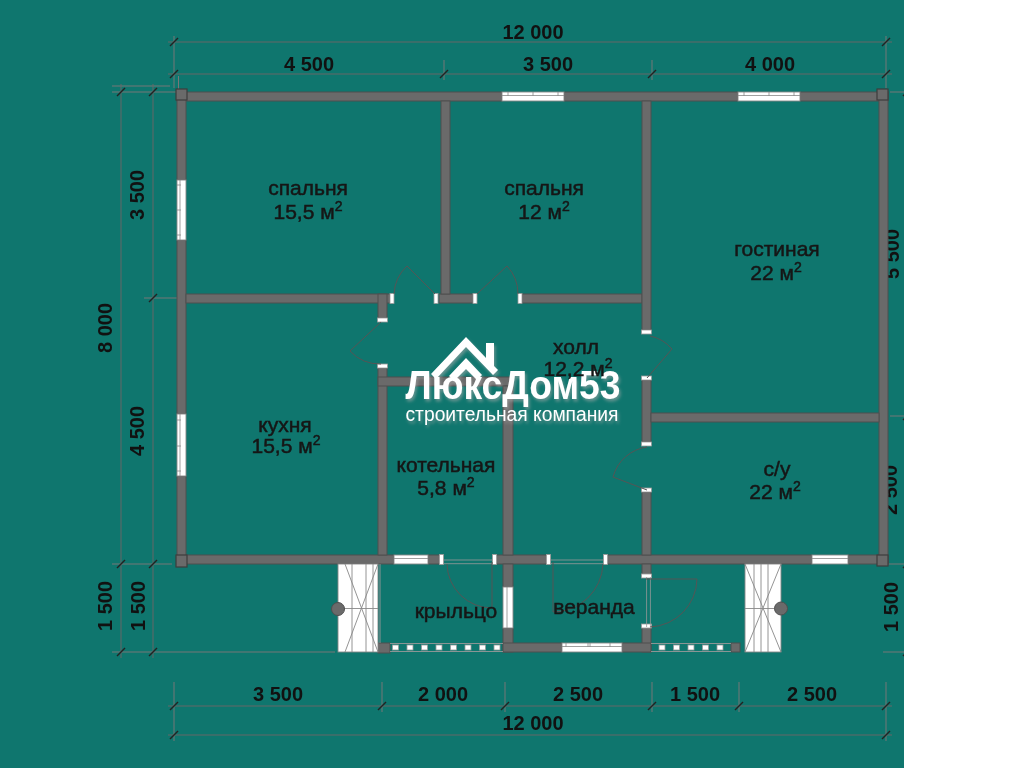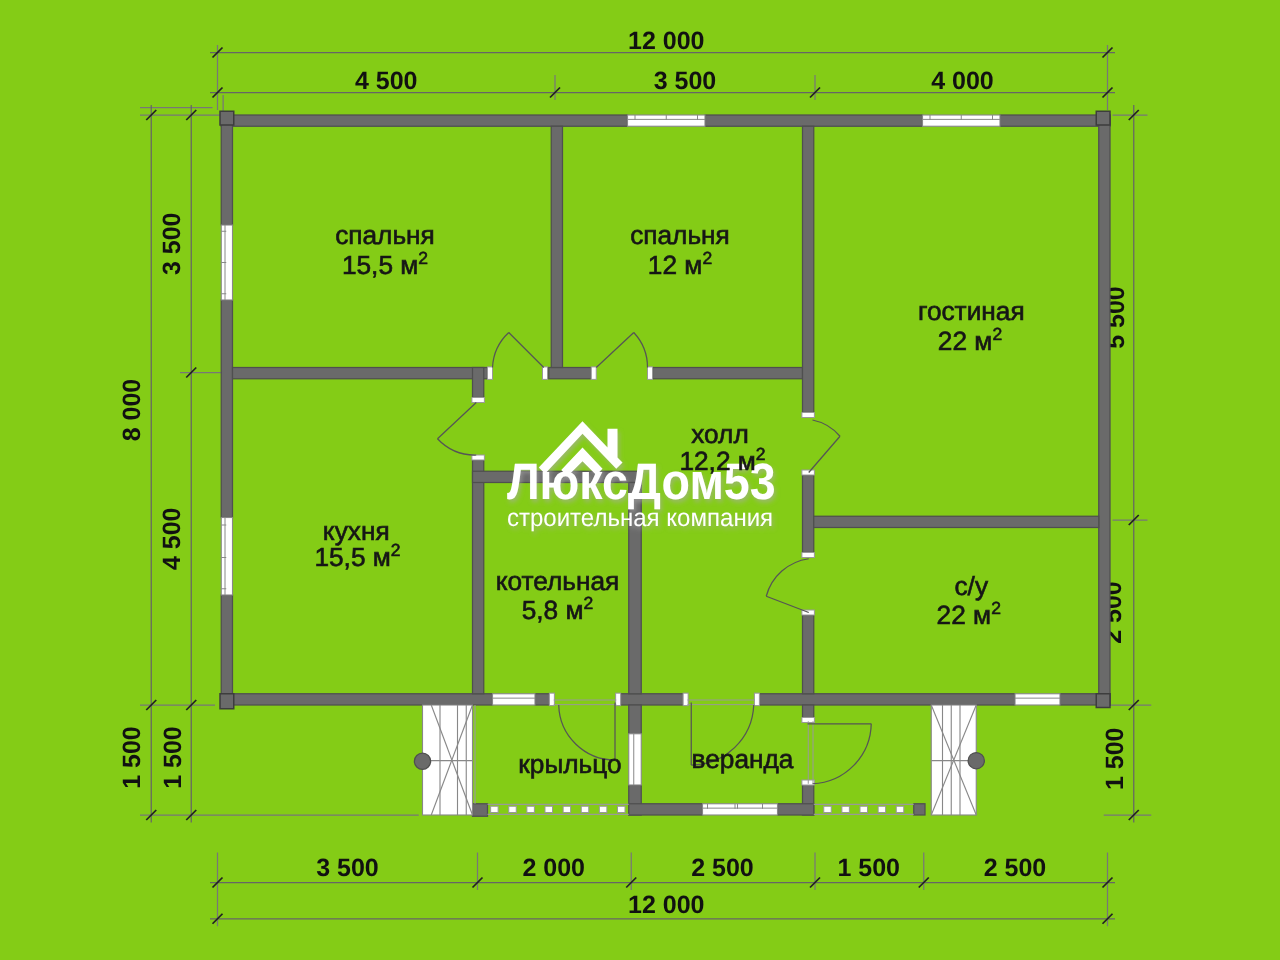--- a/index.html
+++ b/index.html
@@ -1,16 +1,16 @@
 <!DOCTYPE html>
 <html><head>
 <meta charset="utf-8">
 <style>
   html,body{margin:0;padding:0;background:#ffffff;}
-  #page{width:1024px;height:768px;position:relative;background:#84cc16;overflow:hidden;
+  #page{width:904px;height:768px;position:relative;background:#0f766e;overflow:hidden;
         font-family:"Liberation Sans", sans-serif;}
   svg{position:absolute;left:0;top:0;}
   text{font-family:"Liberation Sans", sans-serif;}
 </style>
 </head>
 <body>
 <div id="page">
 <svg width="1024" height="768" viewBox="0 0 1024 768">
 <defs>
   <path id="tk" d="M-4,4 L4,-4" stroke="#222" stroke-width="1.4"></path>

